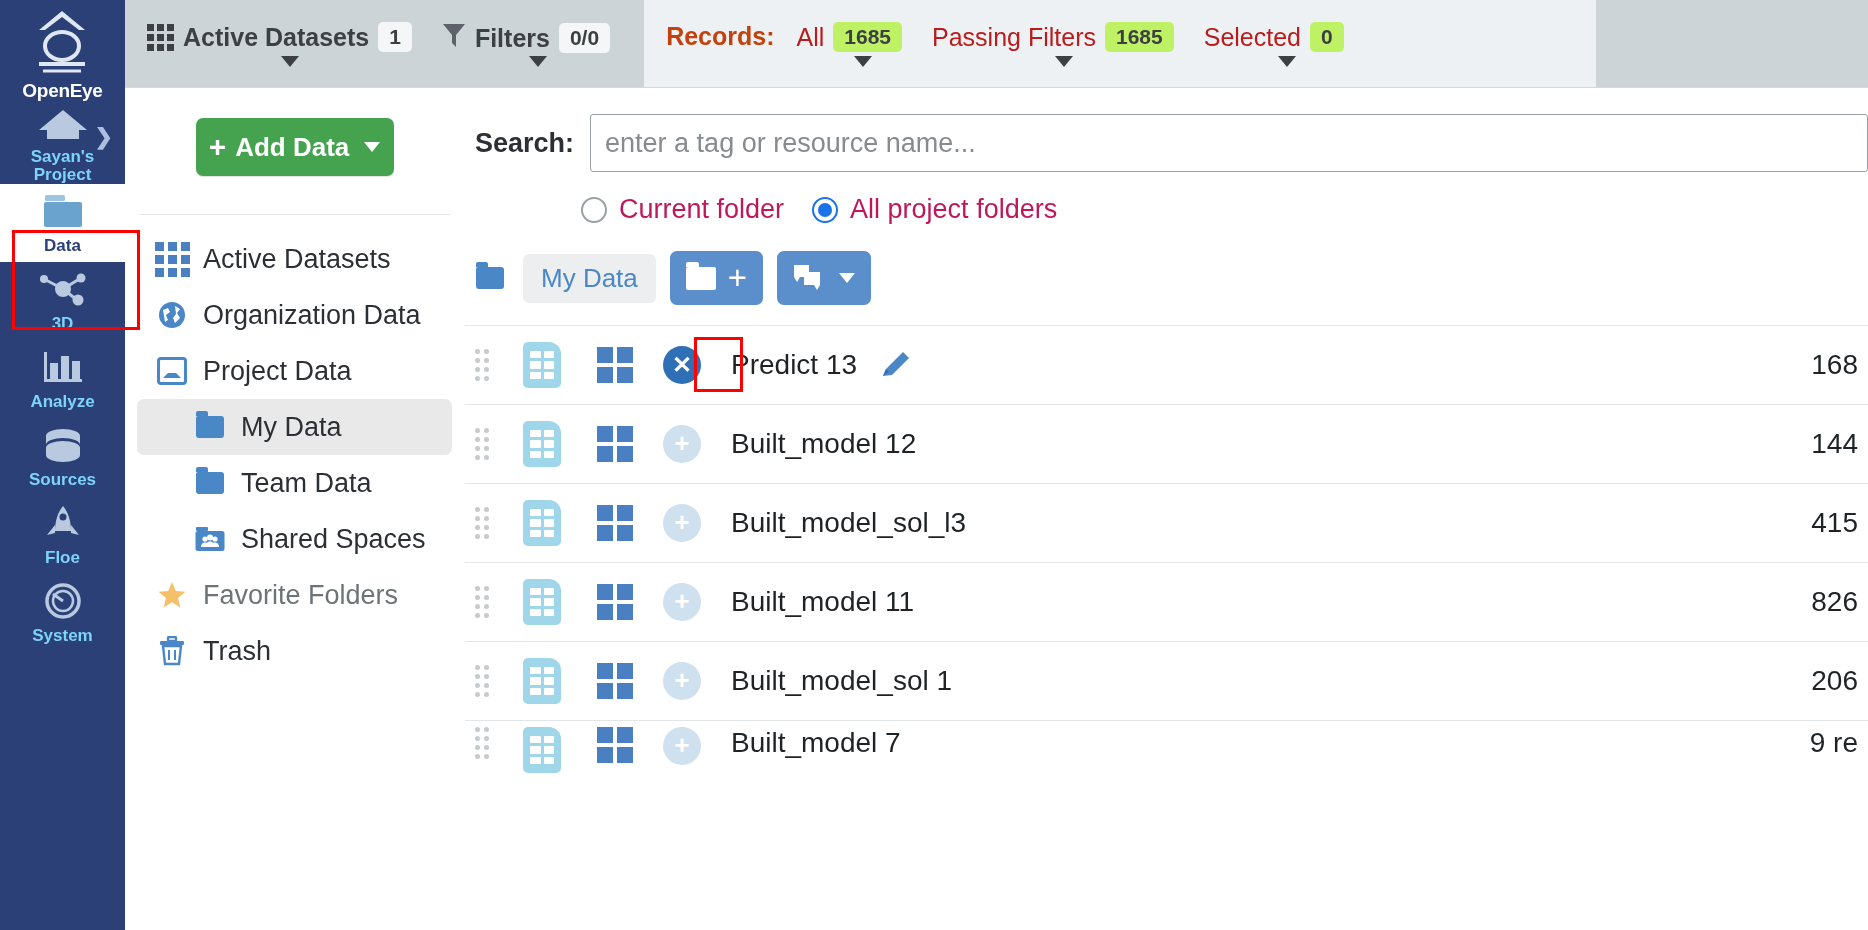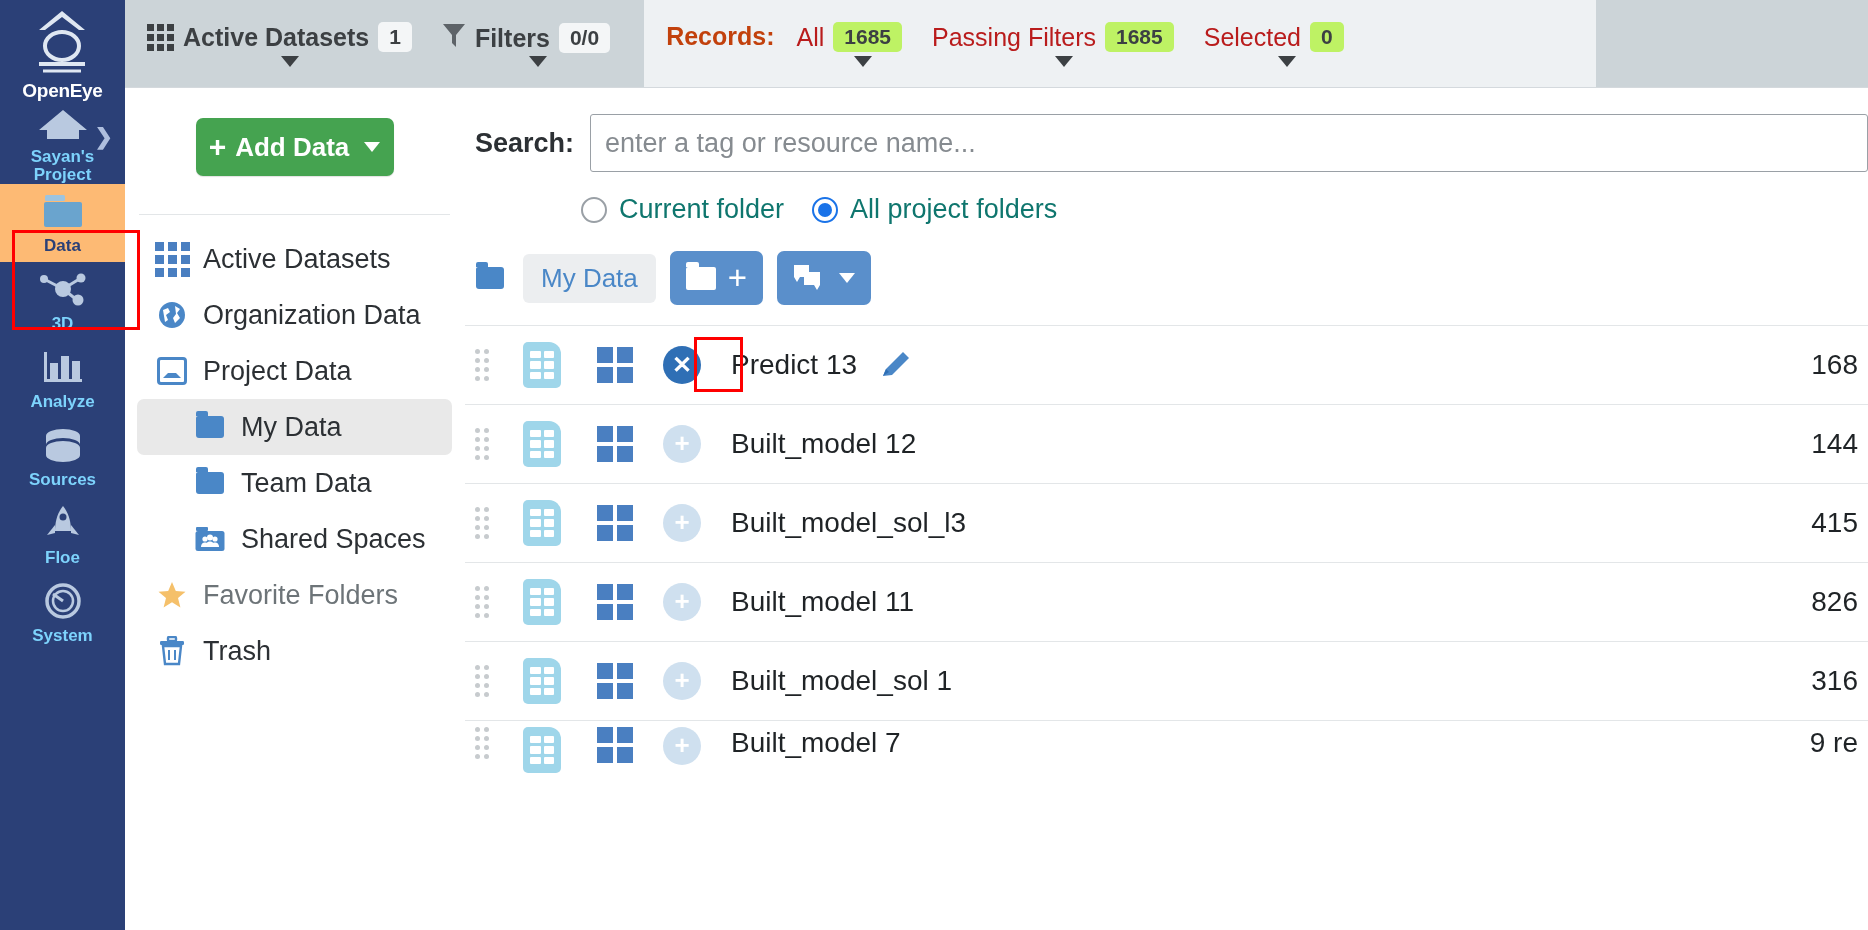--- a/index.html
+++ b/index.html
@@ -22,21 +22,21 @@
   }
   .rail-brand { display:flex; flex-direction:column; align-items:center; margin-bottom: 4px; }
   .rail-brand-name {
     color:#fff; font-weight:bold; font-size:19px; letter-spacing:-0.3px; margin-top:-2px;
   }
   .rail-item {
     width:125px; min-height:78px; display:flex; flex-direction:column;
     align-items:center; justify-content:center; gap:2px; position:relative;
   }
   .rail-item .lbl { color:#7dd3fc; font-weight:bold; font-size:17px; text-align:center; line-height:1.05; }
-  .rail-item.active { background:#fdba74; }
+  .rail-item.active { background:#ffffff; }
   .rail-item.active .lbl { color:#2b4077; }
   .rail-proj { min-height:72px; }
   .rail-proj .lbl { font-size:17px; }
   .chevron-right {
     position:absolute; right:12px; top:18px; color:#aebede; font-size:22px; font-weight:bold;
   }
 
   
   .hl {
     position:absolute; border:3px solid #ff0000; pointer-events:none; z-index:50;
@@ -131,21 +131,21 @@
   .search-input::placeholder { color:#868b90; }
 
   .radio-row { display:flex; align-items:center; gap:14px; margin:22px 0 0 116px; }
   .radio { display:flex; align-items:center; gap:12px; }
   .rdot {
     width:26px;height:26px;border-radius:50%;border:2px solid #9aa0a6;background:#fff;
     display:flex;align-items:center;justify-content:center;
   }
   .rdot.on { border-color:#1a73e8; }
   .rdot.on:after { content:""; width:14px;height:14px;border-radius:50%;background:#1a73e8; }
-  .rlbl { font-size:27px; color:#0f766e; white-space:nowrap; }
+  .rlbl { font-size:27px; color:#be185d; white-space:nowrap; }
   .radio + .radio { margin-left:14px; }
 
   .crumb-row { display:flex; align-items:center; gap:14px; margin:26px 0 0 10px; }
   .crumb-chip {
     background:#eceef0; border-radius:6px; padding:9px 18px; font-size:26px; color:#4a87c7;
   }
   .btn-blue {
     background:#5a8fcb; border-radius:7px; height:54px; padding:0 16px;
     display:flex; align-items:center; gap:12px; color:#fff;
   }
@@ -667,21 +667,21 @@
             <span class="quad">
                 <i></i>
                 <i></i>
                 <i></i>
                 <i></i>
               </span>
             <span class="statebtn add">
                 <span class="gp">+</span>
               </span>
             <span class="tname">Built_model_sol 1</span>
-            <span class="tcount">316</span>
+            <span class="tcount">206</span>
           </div>
 
           <div class="trow partial">
             <span class="drag">
                 <i></i>
                 <i></i>
                 <i></i>
                 <i></i>
                 <i></i>
                 <i></i>

